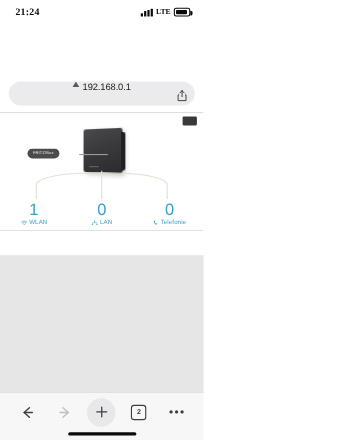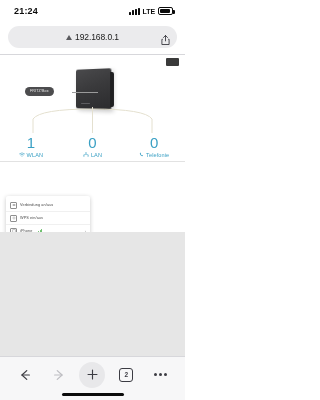--- a/index.html
+++ b/index.html
@@ -12,40 +12,41 @@
   }
 
   
   .statusbar {
     height:22px;
     background:#ffffff;
     display:flex;
     align-items:center;
     justify-content:space-between;
     padding:0 12px 0 14px;
+    font-family:Liberation Serif, serif;
   }
   .clock { font-size:9px; font-weight:700; color:#0b0b0b; letter-spacing:.2px; }
   .status-right { display:flex; align-items:center; gap:3px; }
   .signal { display:flex; align-items:flex-end; gap:1px; height:7px; }
   .signal i { width:2px; background:#0b0b0b; border-radius:.5px; display:block; }
   .signal i:nth-child(1){height:3px;} .signal i:nth-child(2){height:4.5px;}
   .signal i:nth-child(3){height:6px;} .signal i:nth-child(4){height:7px;}
   .lte { font-size:7px; font-weight:700; color:#0b0b0b; letter-spacing:-.1px; }
   .battery { width:15px; height:7.5px; border:1px solid #0b0b0b; border-radius:2px;
              position:relative; padding:1px; }
   .battery::after { content:""; position:absolute; right:-2.5px; top:2px;
                     width:1.5px; height:3.5px; background:#0b0b0b; border-radius:0 1px 1px 0; }
   .battery b { display:block; height:100%; width:88%; background:#0b0b0b; border-radius:1px; }
 
   
   .urlbar-wrap { background:#ffffff; padding:4px 8px 6px; }
   .urlbar {
     height:22px; background:#ebebed; border-radius:11px;
-    display:flex; align-items:center; justify-content:center;
-    position:relative; padding:0 8px;
+    display:flex; justify-content:center;
+    position:relative; padding:0 8px;margin-top:48px;
   }
   .url-text { font-size:8.5px; color:#1a1a1a; letter-spacing:-.1px; }
   .warn-tri {
     width:0;height:0;border-left:3.2px solid transparent;border-right:3.2px solid transparent;
     border-bottom:5.4px solid #5a5a5e; margin-right:3px; flex:0 0 auto;
   }
   .share-icon { position:absolute; right:7px; top:50%; transform:translateY(-50%);
                 width:9px; height:11px; }
   .hairline { height:1px; background:#d7d7db; }
 

